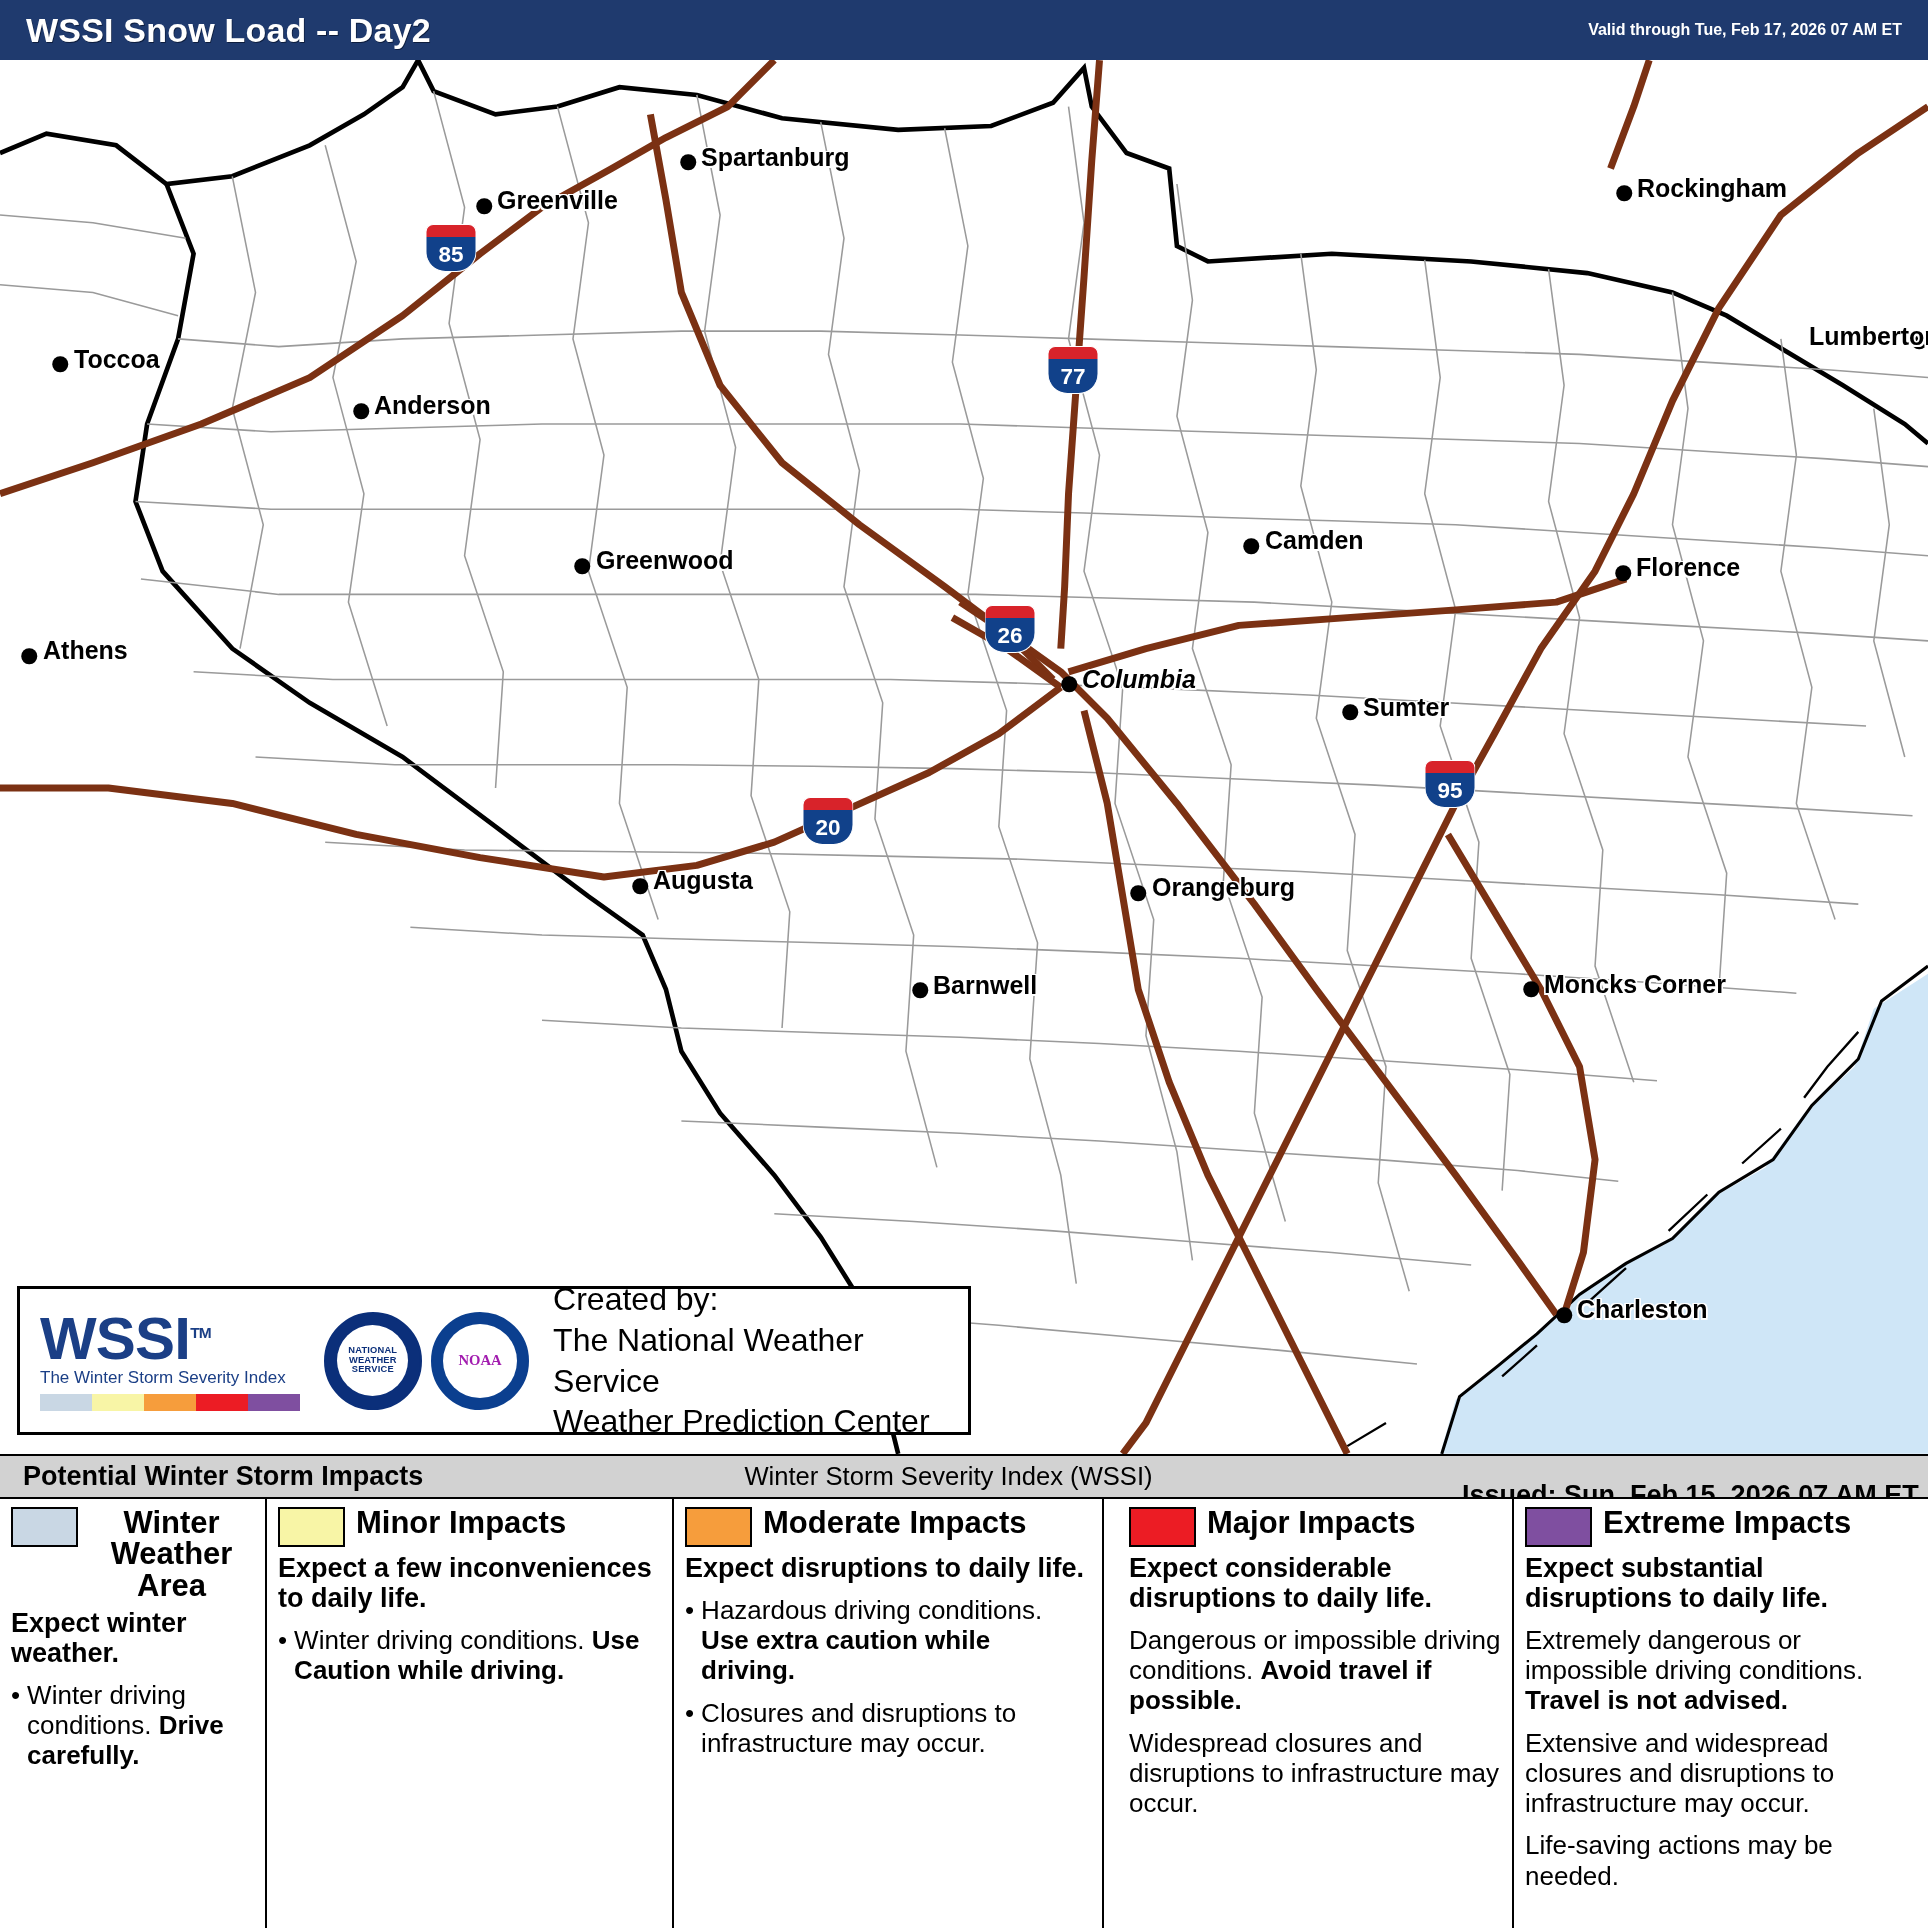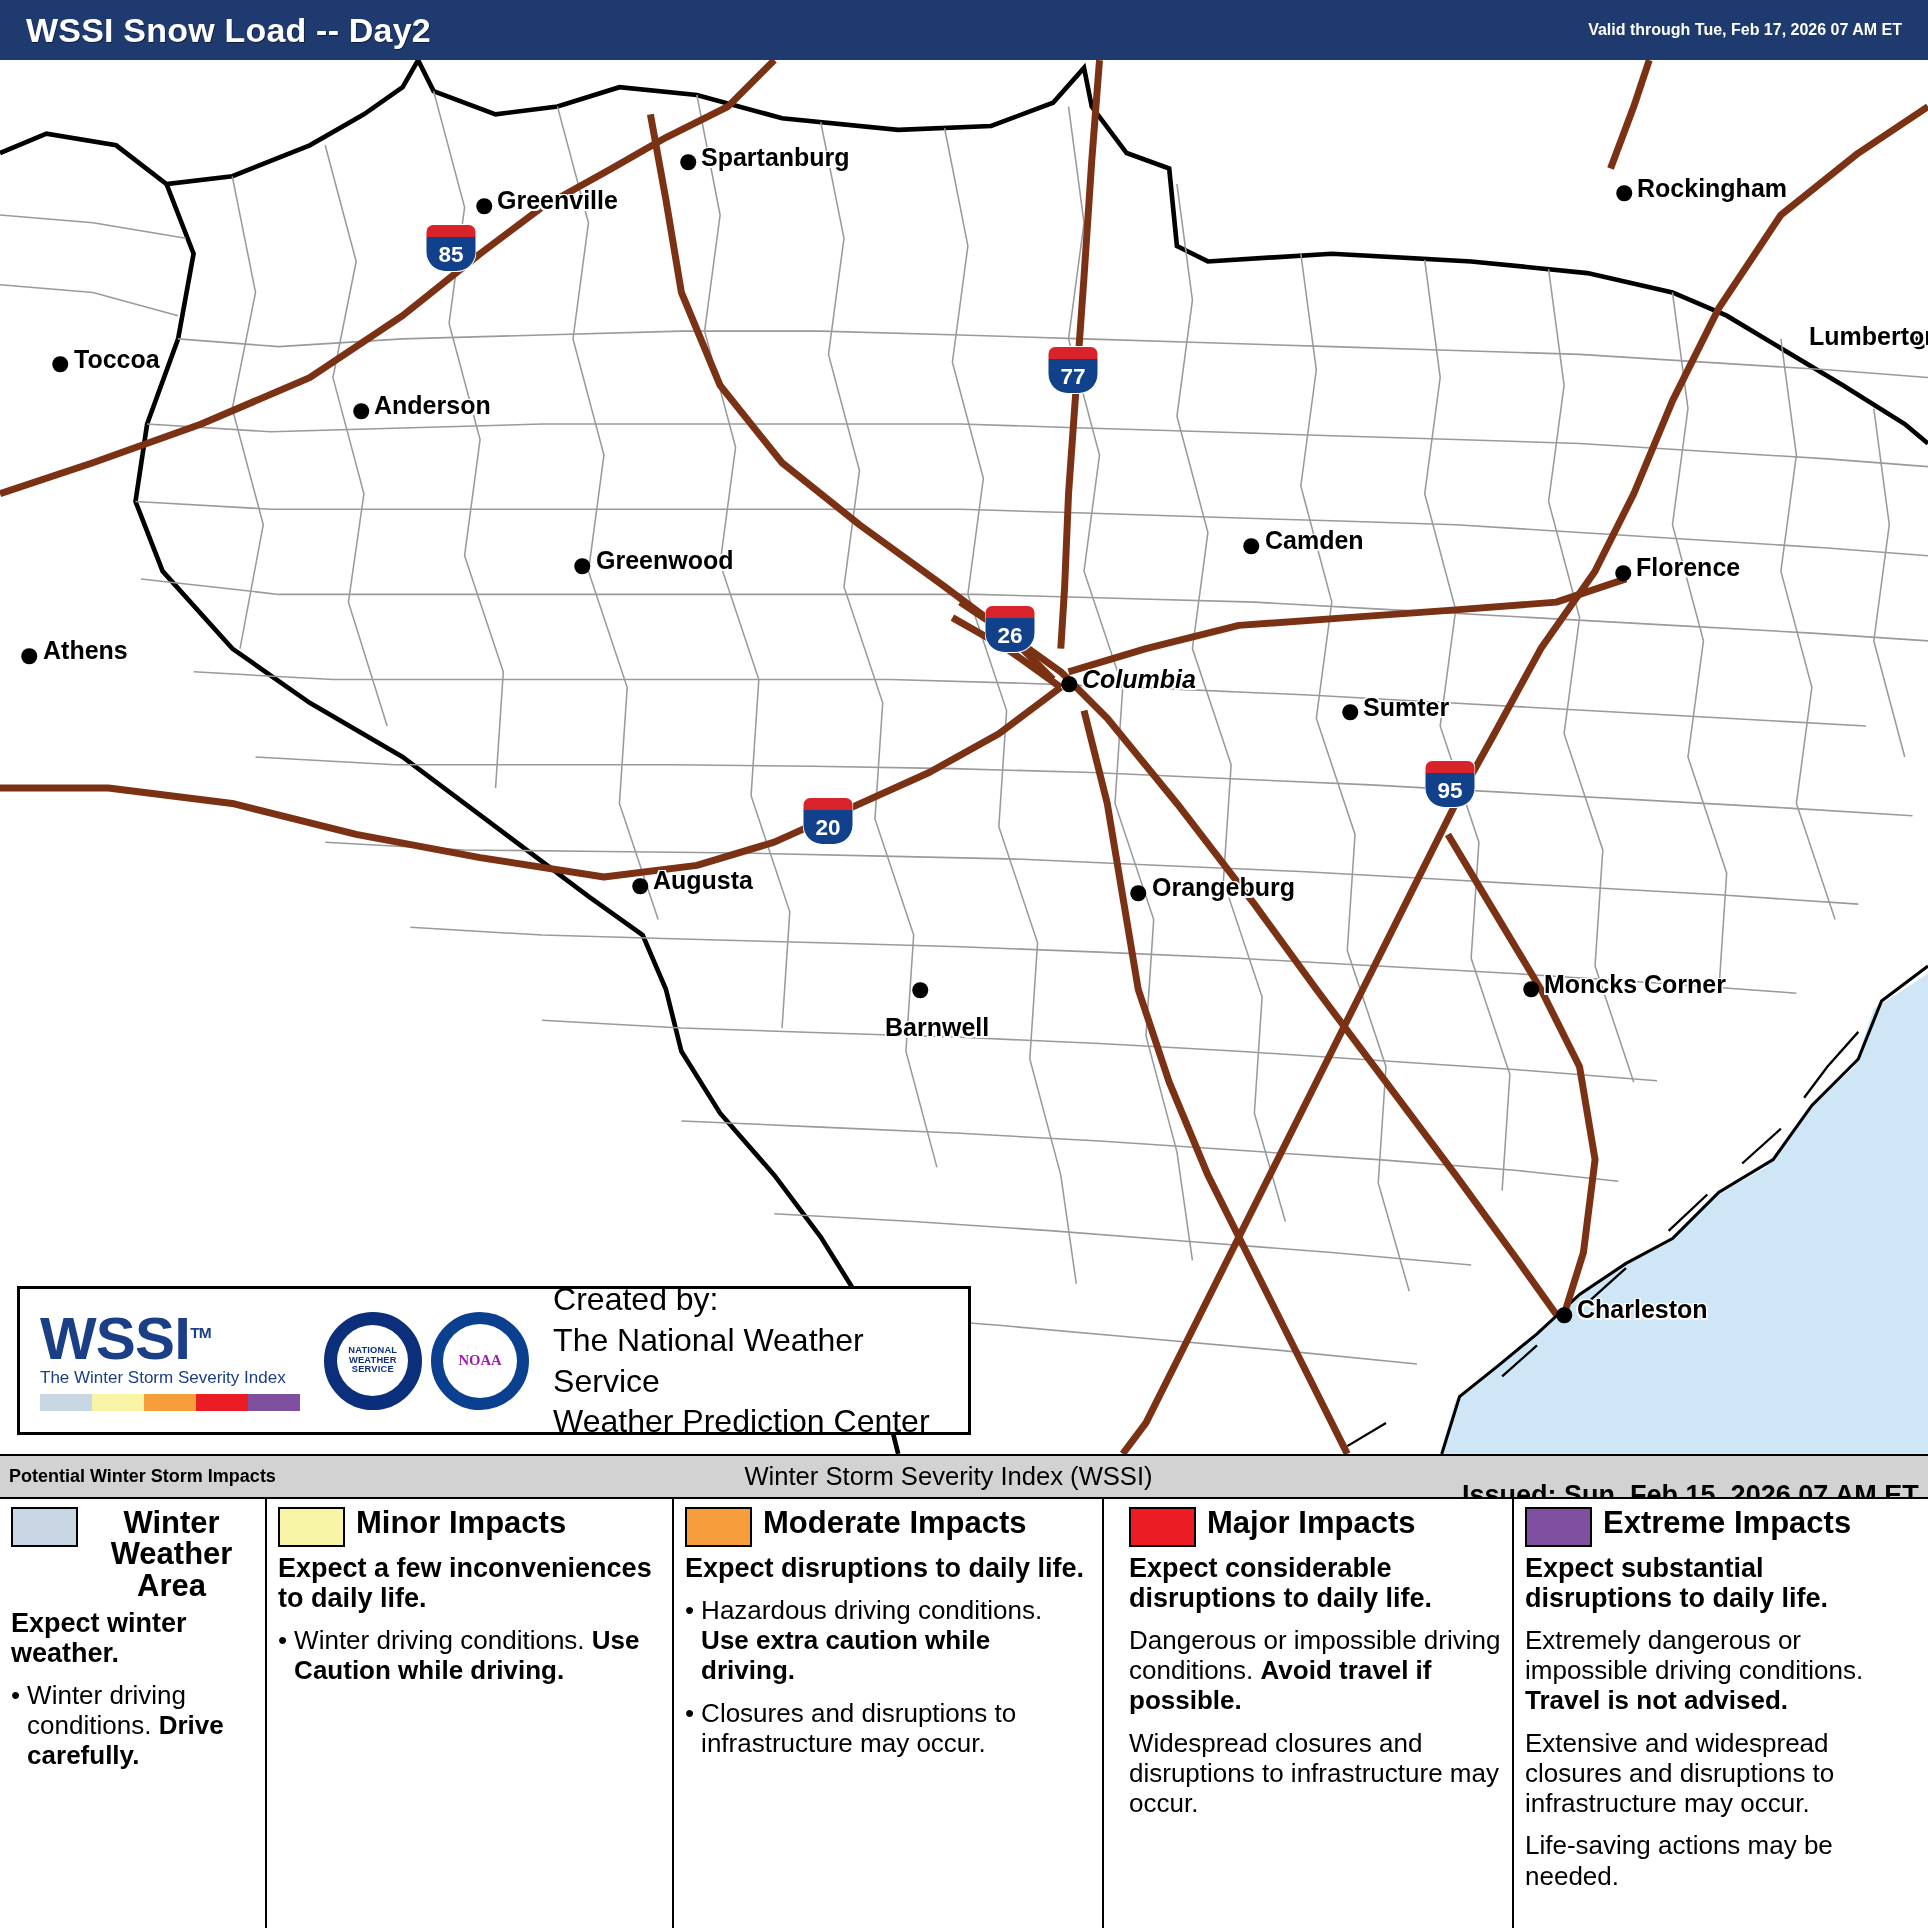--- a/index.html
+++ b/index.html
@@ -155,21 +155,21 @@
   #strip {
     position: absolute; left: 0; top: 1454px;
     width: 1928px; height: 45px;
     background: #d2d2d2;
     border-top: 2.3px solid #000000;
     border-bottom: 2.3px solid #000000;
     display: flex; align-items: center;
     color: #000000;
   }
   #strip .left {
-    font-size: 18px; font-weight: bold; padding-left: 9px; width: 589px;
+    font-size: 27px; font-weight: bold; padding-left: 23px; width: 589px;
   }
   #strip .center {
     font-size: 25.6px; text-align: center; flex: 1;
   }
   #strip .right {
     font-size: 27px; font-weight: bold; text-align: right;
     padding-right: 9.3px; width: 620px; margin-top: 37px;
   }
 
   
@@ -334,21 +334,21 @@
       <div class="city-dot" style="left:1350px; top:652px;"></div>
       <div class="city-label" style="left:1363px; top:633px;">Sumter</div>
 
       <div class="city-dot" style="left:640px;  top:826px;"></div>
       <div class="city-label" style="left:653px; top:806px;">Augusta</div>
 
       <div class="city-dot" style="left:1138px; top:833px;"></div>
       <div class="city-label" style="left:1152px; top:813px;">Orangeburg</div>
 
       <div class="city-dot" style="left:920px; top:930px;"></div>
-      <div class="city-label" style="left:885px; top:911px;margin-top:42px;">Barnwell</div>
+      <div class="city-label" style="left:933px; top:911px;">Barnwell</div>
 
       <div class="city-dot" style="left:1531px; top:929px;"></div>
       <div class="city-label" style="left:1544px; top:910px;">Moncks Corner</div>
 
       <div class="city-dot" style="left:1564px; top:1255px;"></div>
       <div class="city-label" style="left:1577px; top:1235px;">Charleston</div>
     </div>
 
     <div>
       <div class="shield" style="left:451px; top:188px;">

